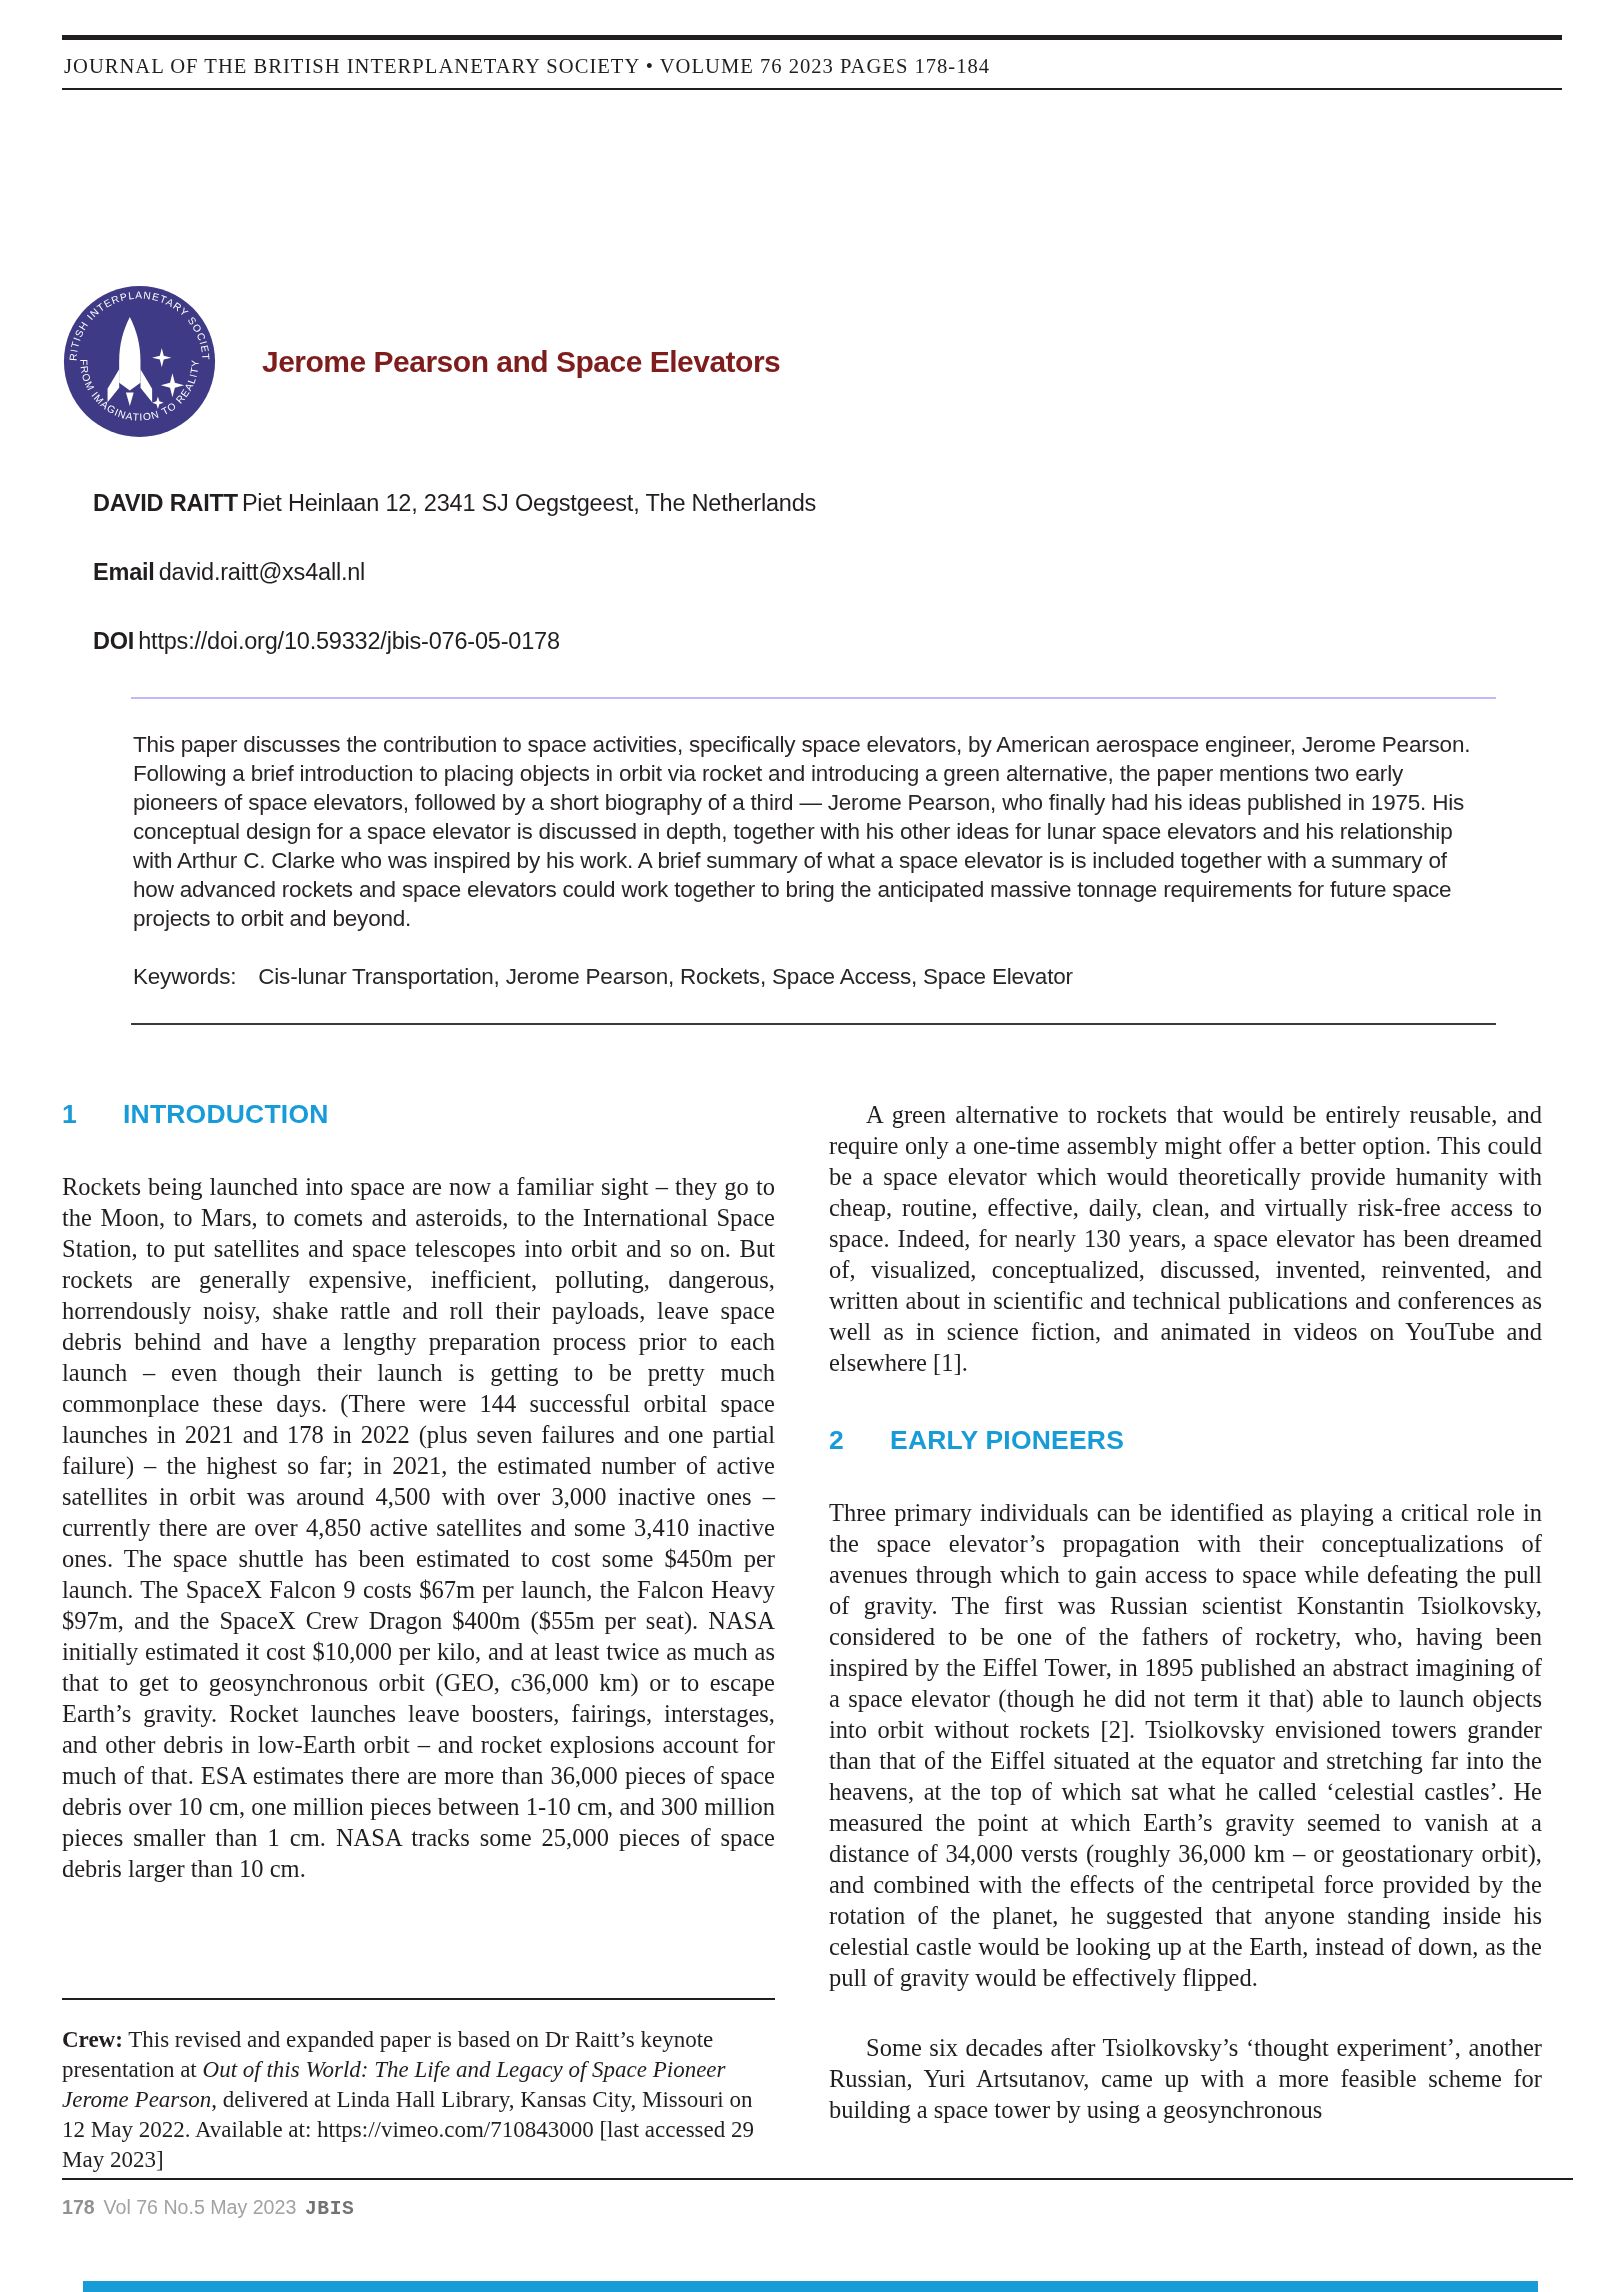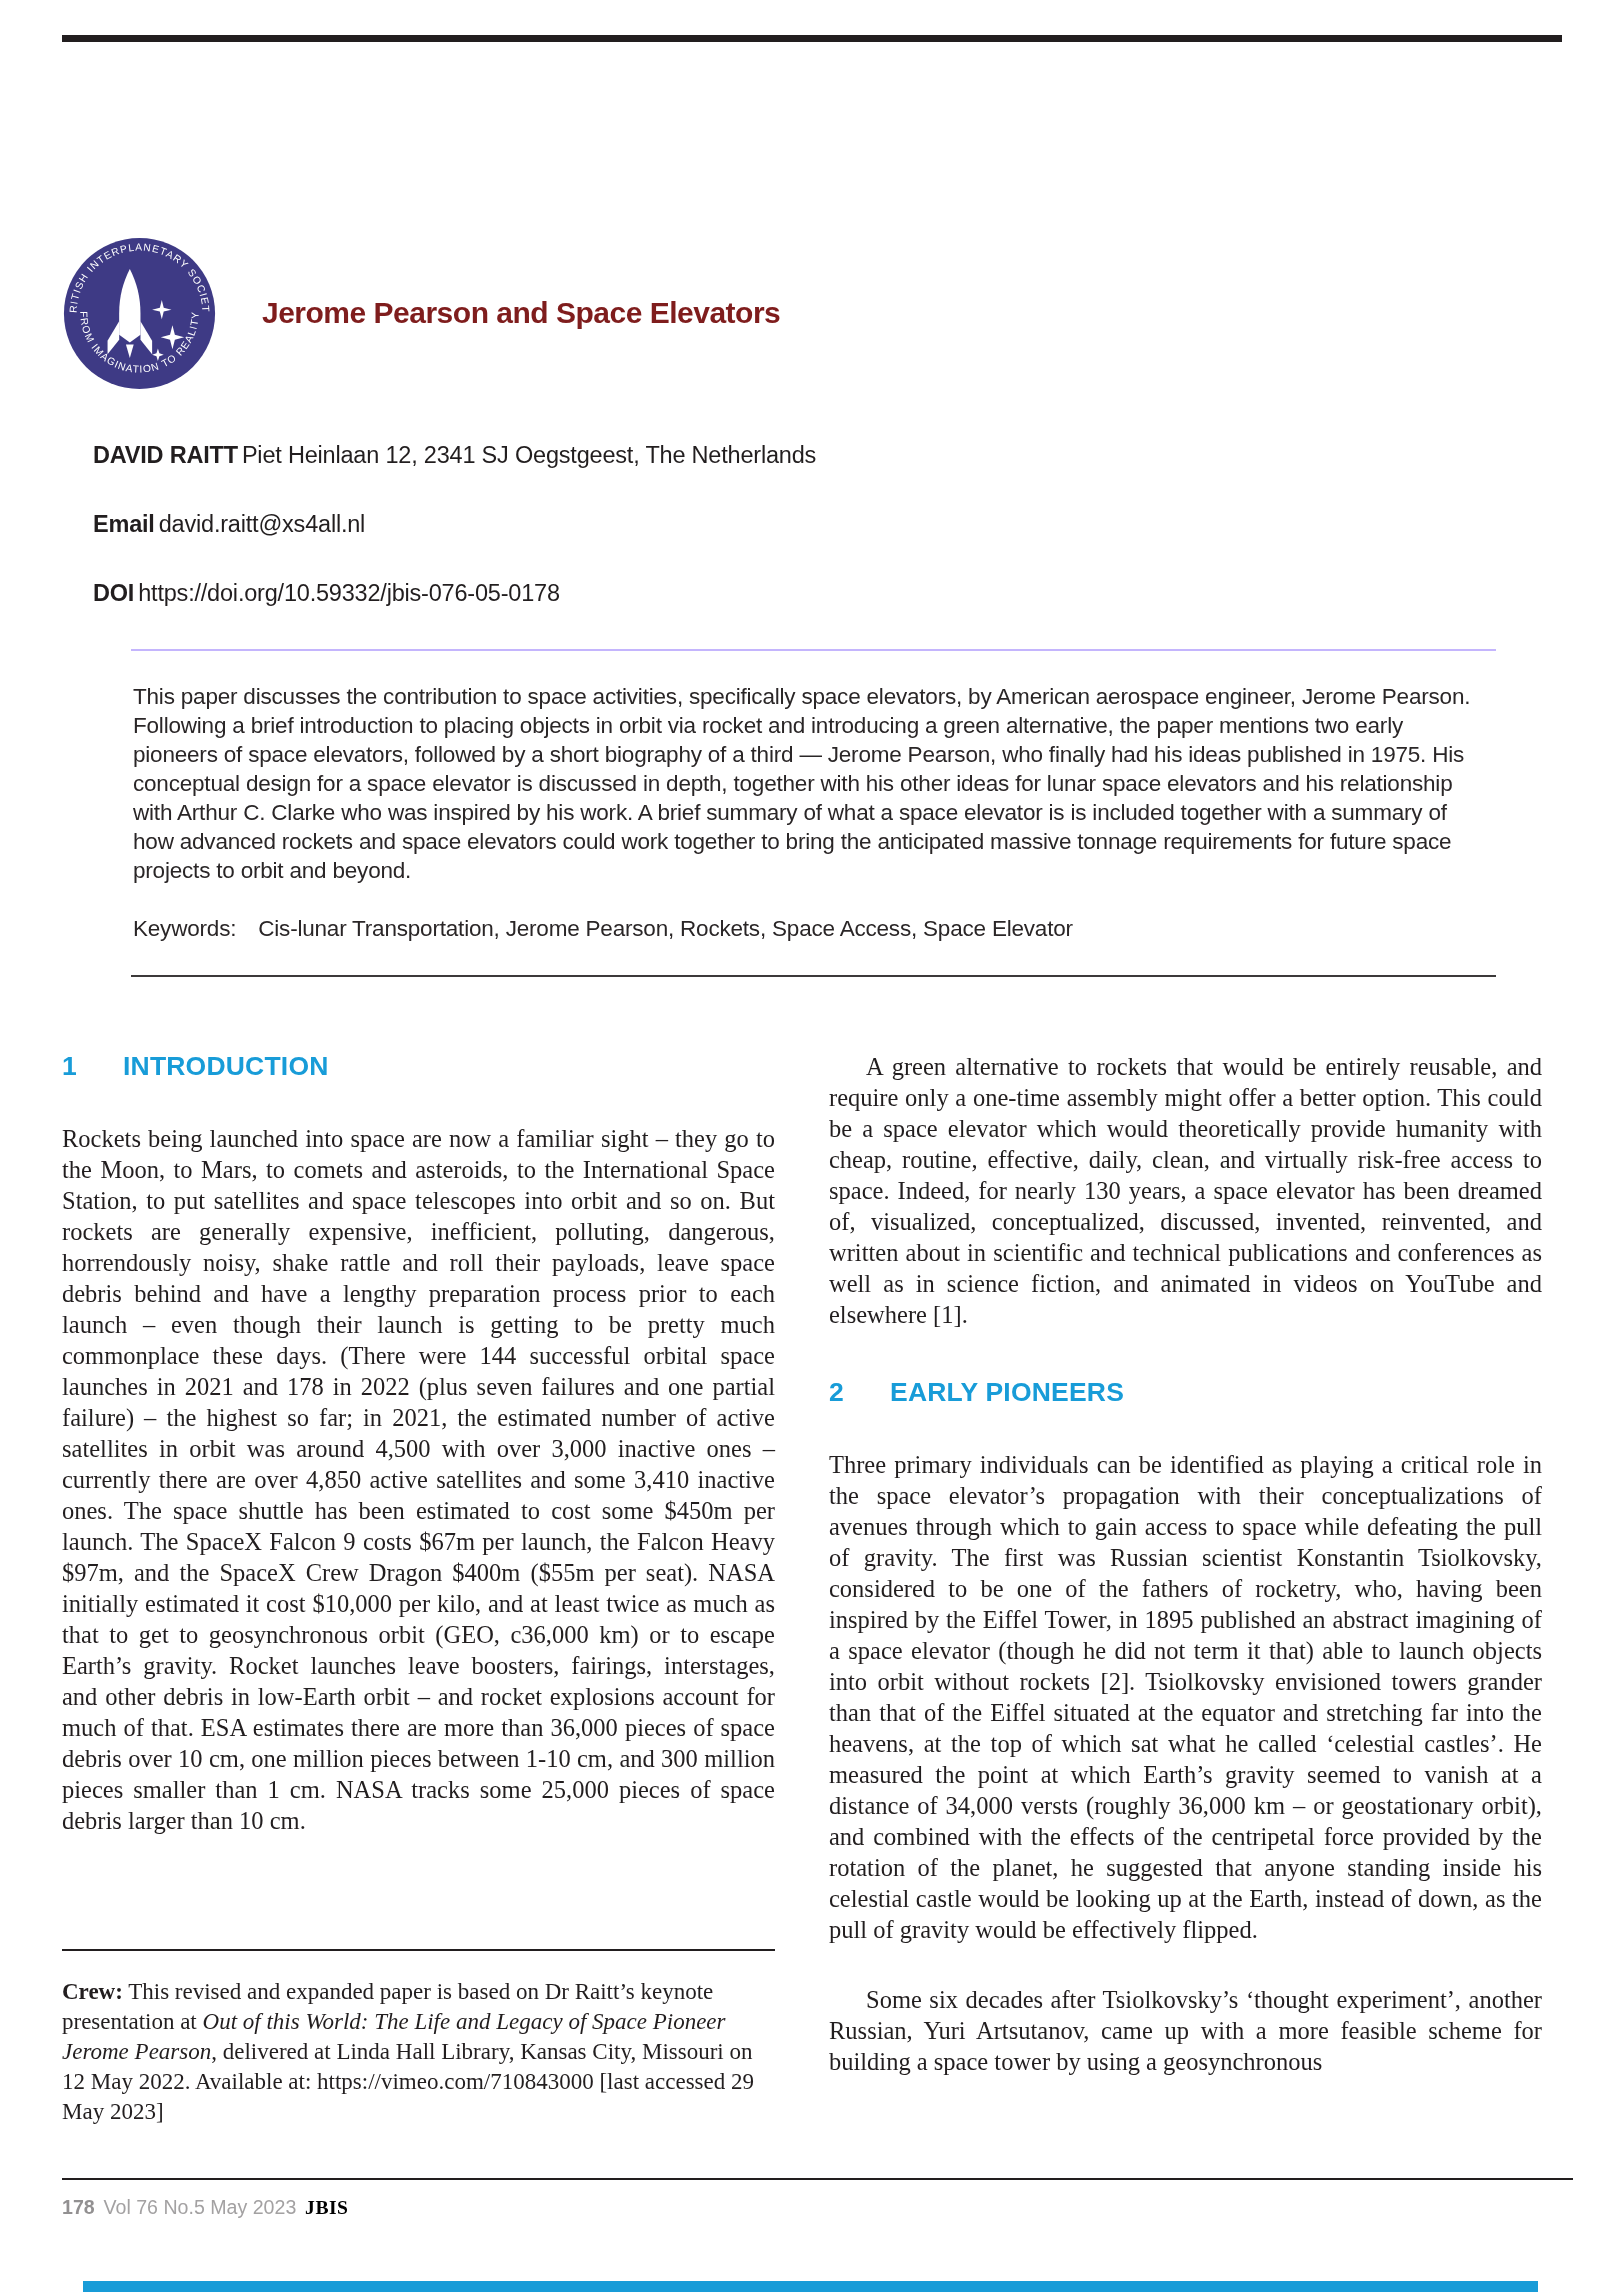--- a/index.html
+++ b/index.html
@@ -65,30 +65,31 @@
   .footnote i { font-style:italic; }
 
   
   .footer { position:absolute; left:62px; right:48px; top:2178px; }
   .footer-rule { height:2px; background:#221e1f; margin-bottom:15.7px; }
   .footer-row {
     font-family:"Liberation Sans", sans-serif; font-size:19.6px; color:#a3a1a2;
     display:flex; align-items:baseline; gap:8.8px;
   }
   .footer-row .pagenum { font-weight:bold; color:#929091; }
-  .footer-row .brand { font-family:Liberation Serif, serif; font-weight:bold; color:#000000; letter-spacing:0.5px; }
+  .footer-row .brand { font-family:Liberation Mono, monospace; font-weight:bold; color:#737373; letter-spacing:0.5px; }
 
   .bottom-accent-bar { position:absolute; left:83px; right:83px; bottom:0; height:11.8px; background:#189cd8; }
 </style>
 </head>
 <body>
 
 <div class="page">
 
   <div class="top-rule"></div>
+  <div class="journal-header">JOURNAL OF THE BRITISH INTERPLANETARY SOCIETY • VOLUME 76 2023 PAGES 178-184</div>
   <div class="header-underline"></div>
 
   <div class="masthead">
     <svg class="logo" viewBox="0 0 160 160" aria-hidden="true">
       <circle cx="80" cy="80" r="78" fill="#3e3a85"></circle>
       <defs>
         <path id="arcTop" d="M 15,80 A 65,65 0 0 1 145,80" fill="none"></path>
         <path id="arcBot" d="M 19,80 A 61,61 0 0 0 141,80" fill="none"></path>
       </defs>
       <text font-family="Liberation Sans, sans-serif" font-size="10.5" letter-spacing="1.1" fill="#ffffff">

